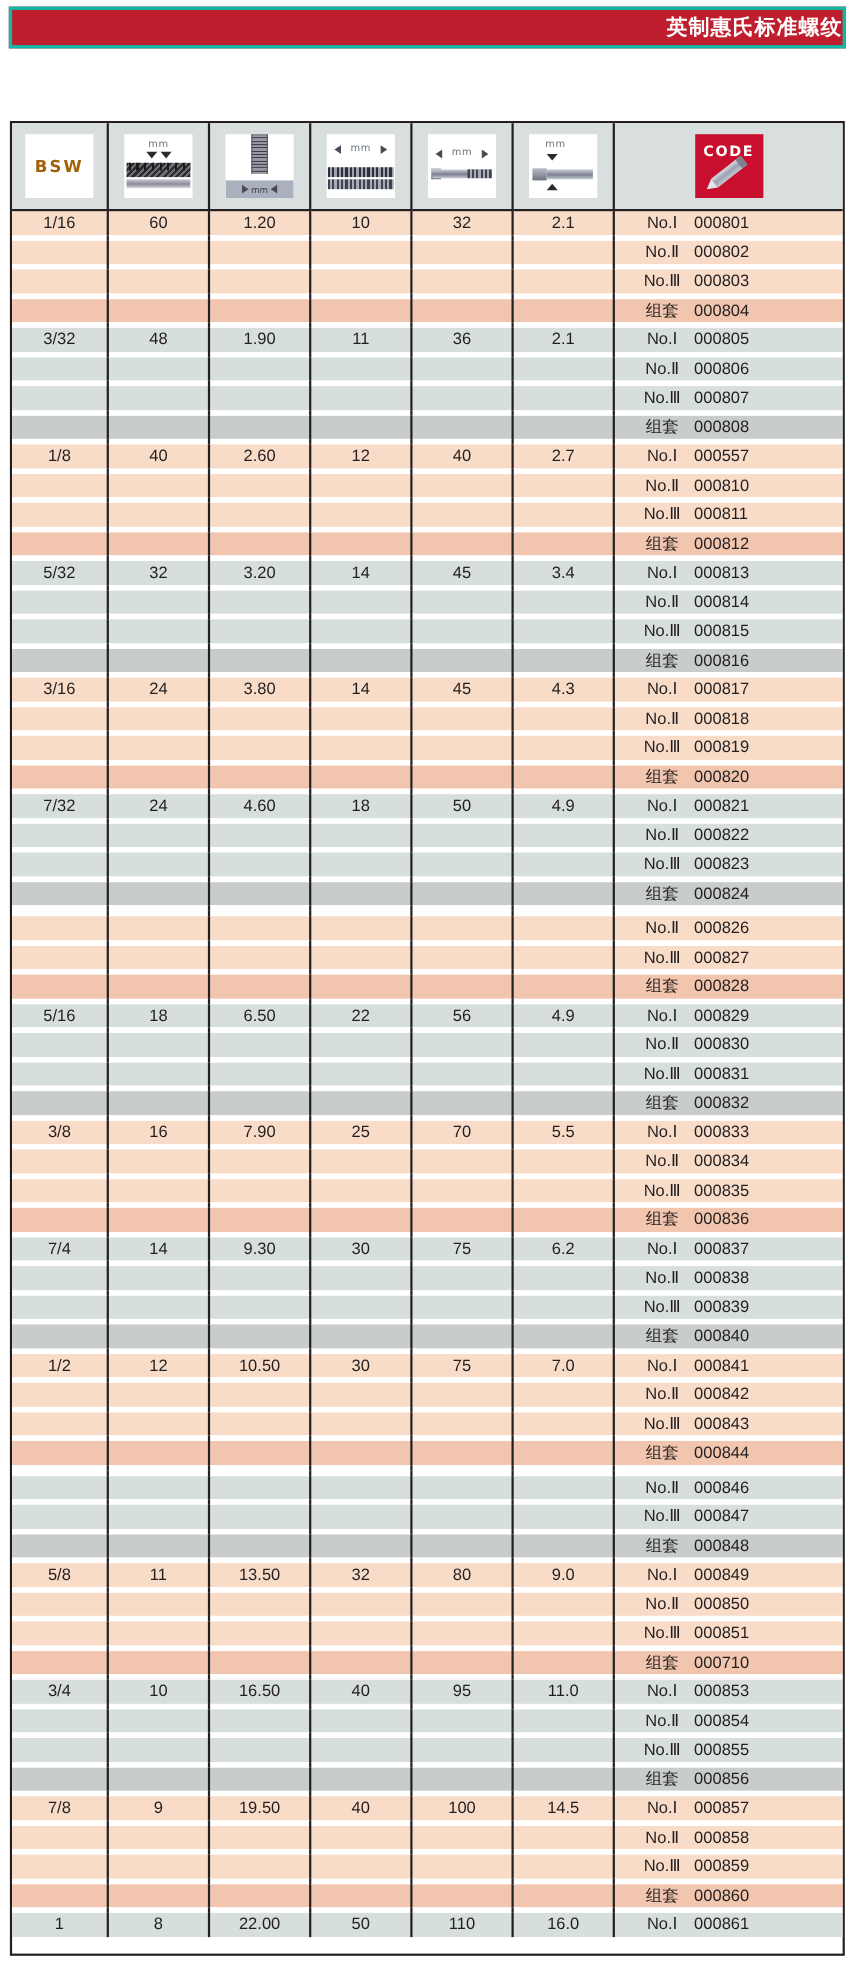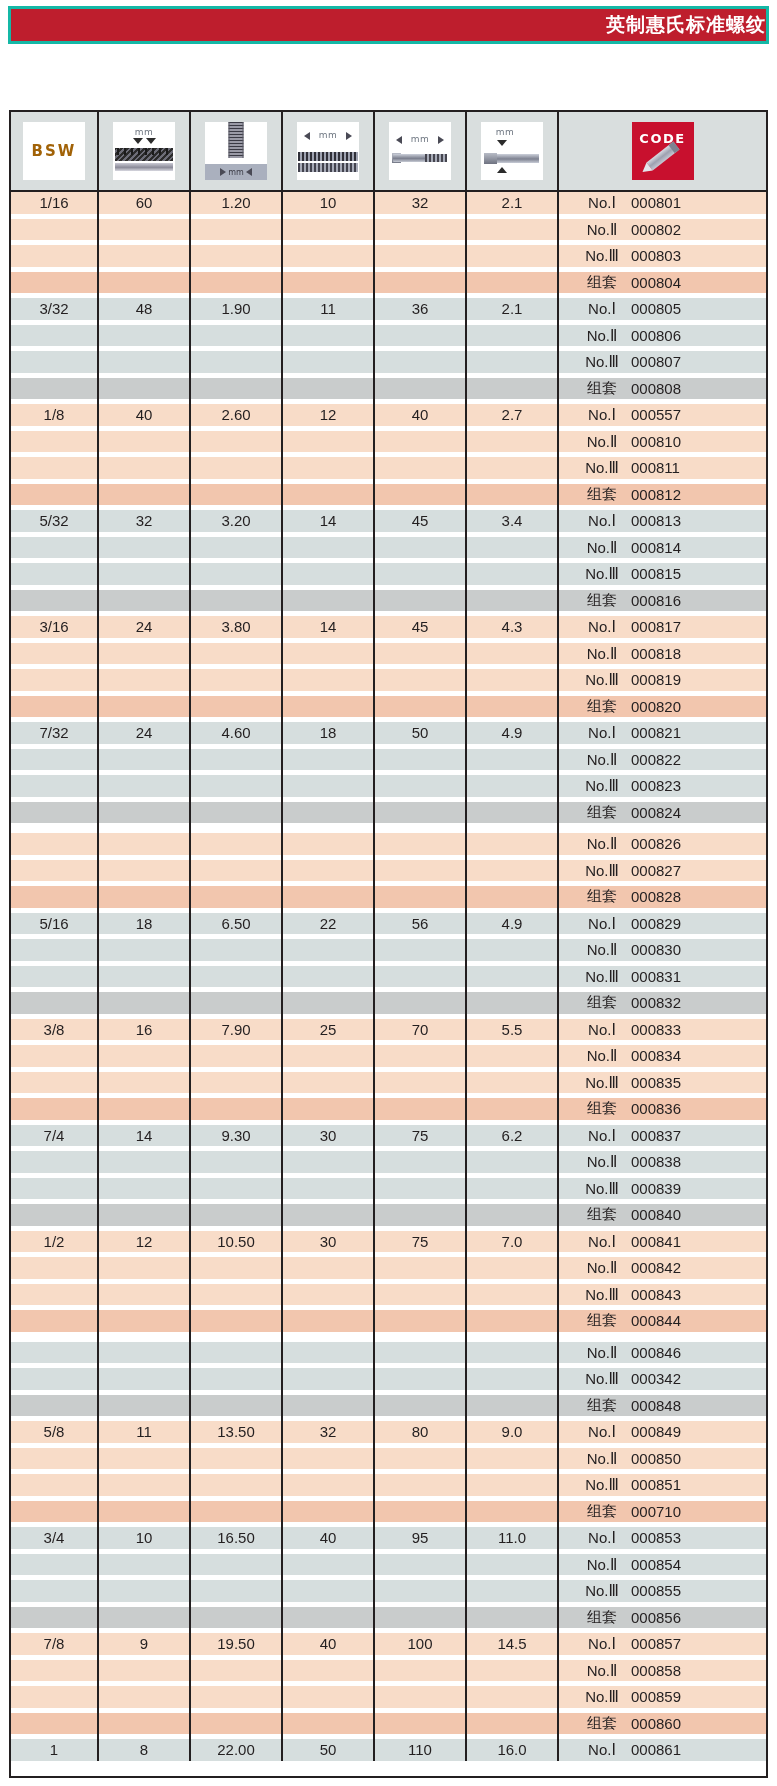--- a/index.html
+++ b/index.html
@@ -1360,21 +1360,21 @@
           <tr class="data">
             <td class="bg-gray"></td>
             <td class="bg-gray"></td>
             <td class="bg-gray"></td>
             <td class="bg-gray"></td>
             <td class="bg-gray"></td>
             <td class="bg-gray"></td>
             <td class="codecell bg-gray">
               <span class="code-line">
                 <span class="lbl">No.Ⅲ</span>
-                <span class="num">000342</span>
+                <span class="num">000847</span>
               </span>
             </td>
           </tr>
           <tr class="sep">
             <td></td>
             <td></td>
             <td></td>
             <td></td>
             <td></td>
             <td></td>

